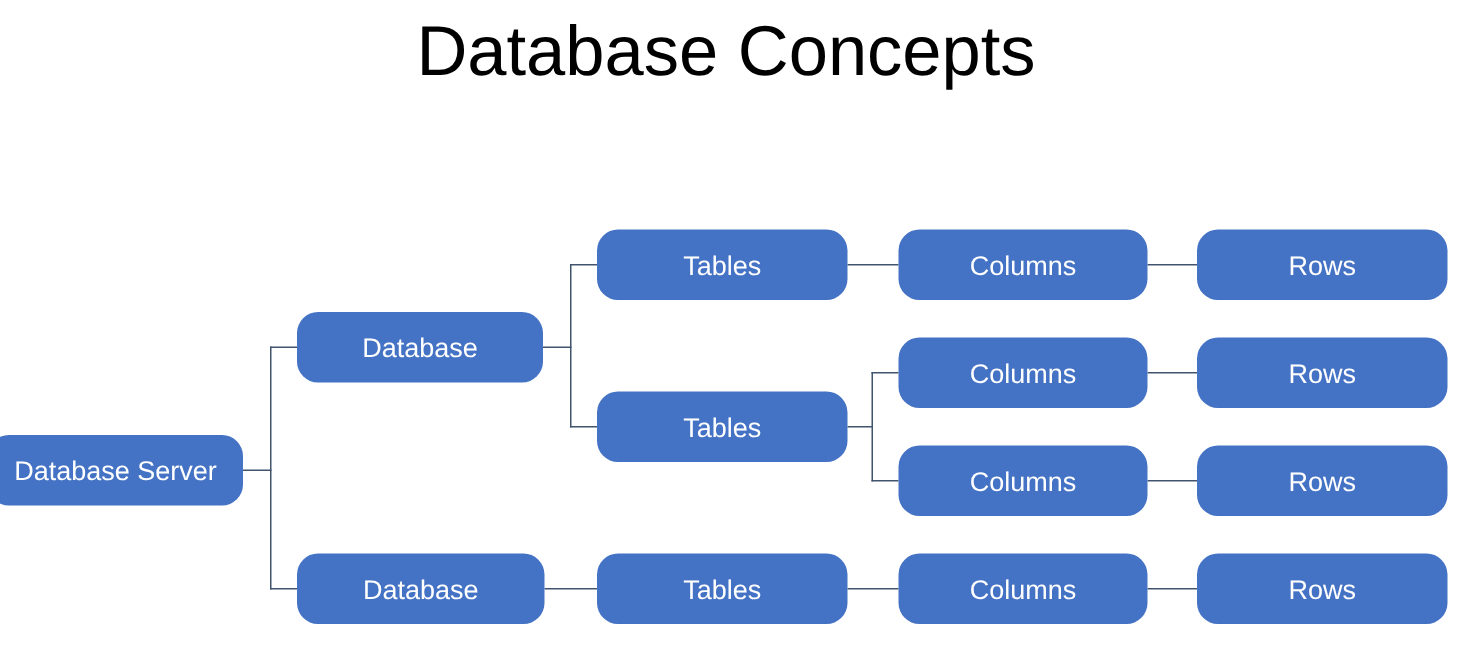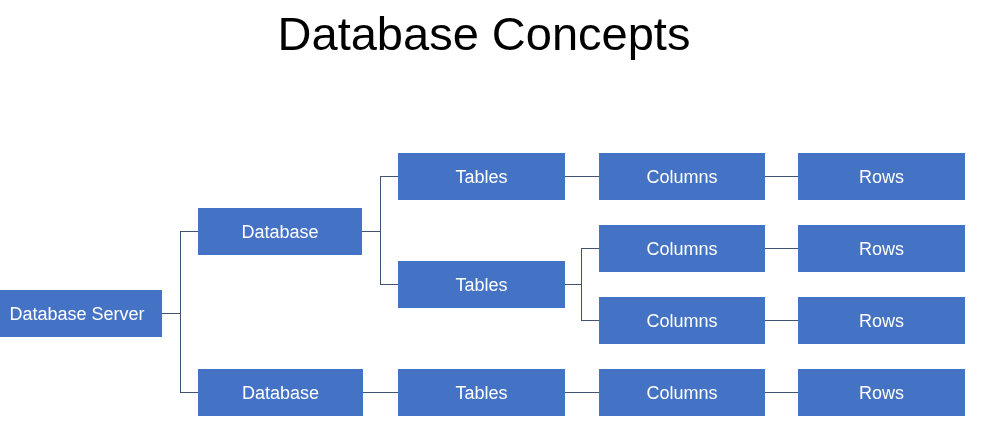--- a/index.html
+++ b/index.html
@@ -36,20 +36,21 @@
     background: #4472C4;
     color: #ffffff;
     font-size: 18px;
     font-weight: 400;
     display: flex;
     align-items: center;
     justify-content: center;
     box-sizing: border-box;
     line-height: 1;
     white-space: nowrap;
+    border-radius: 14px;
   }
   .conn {
     position: absolute;
     background: #41546E;
   }
   .conn.h { height: 1px; }
   .conn.v { width: 1px; }
 </style>
 </head>
 <body>

